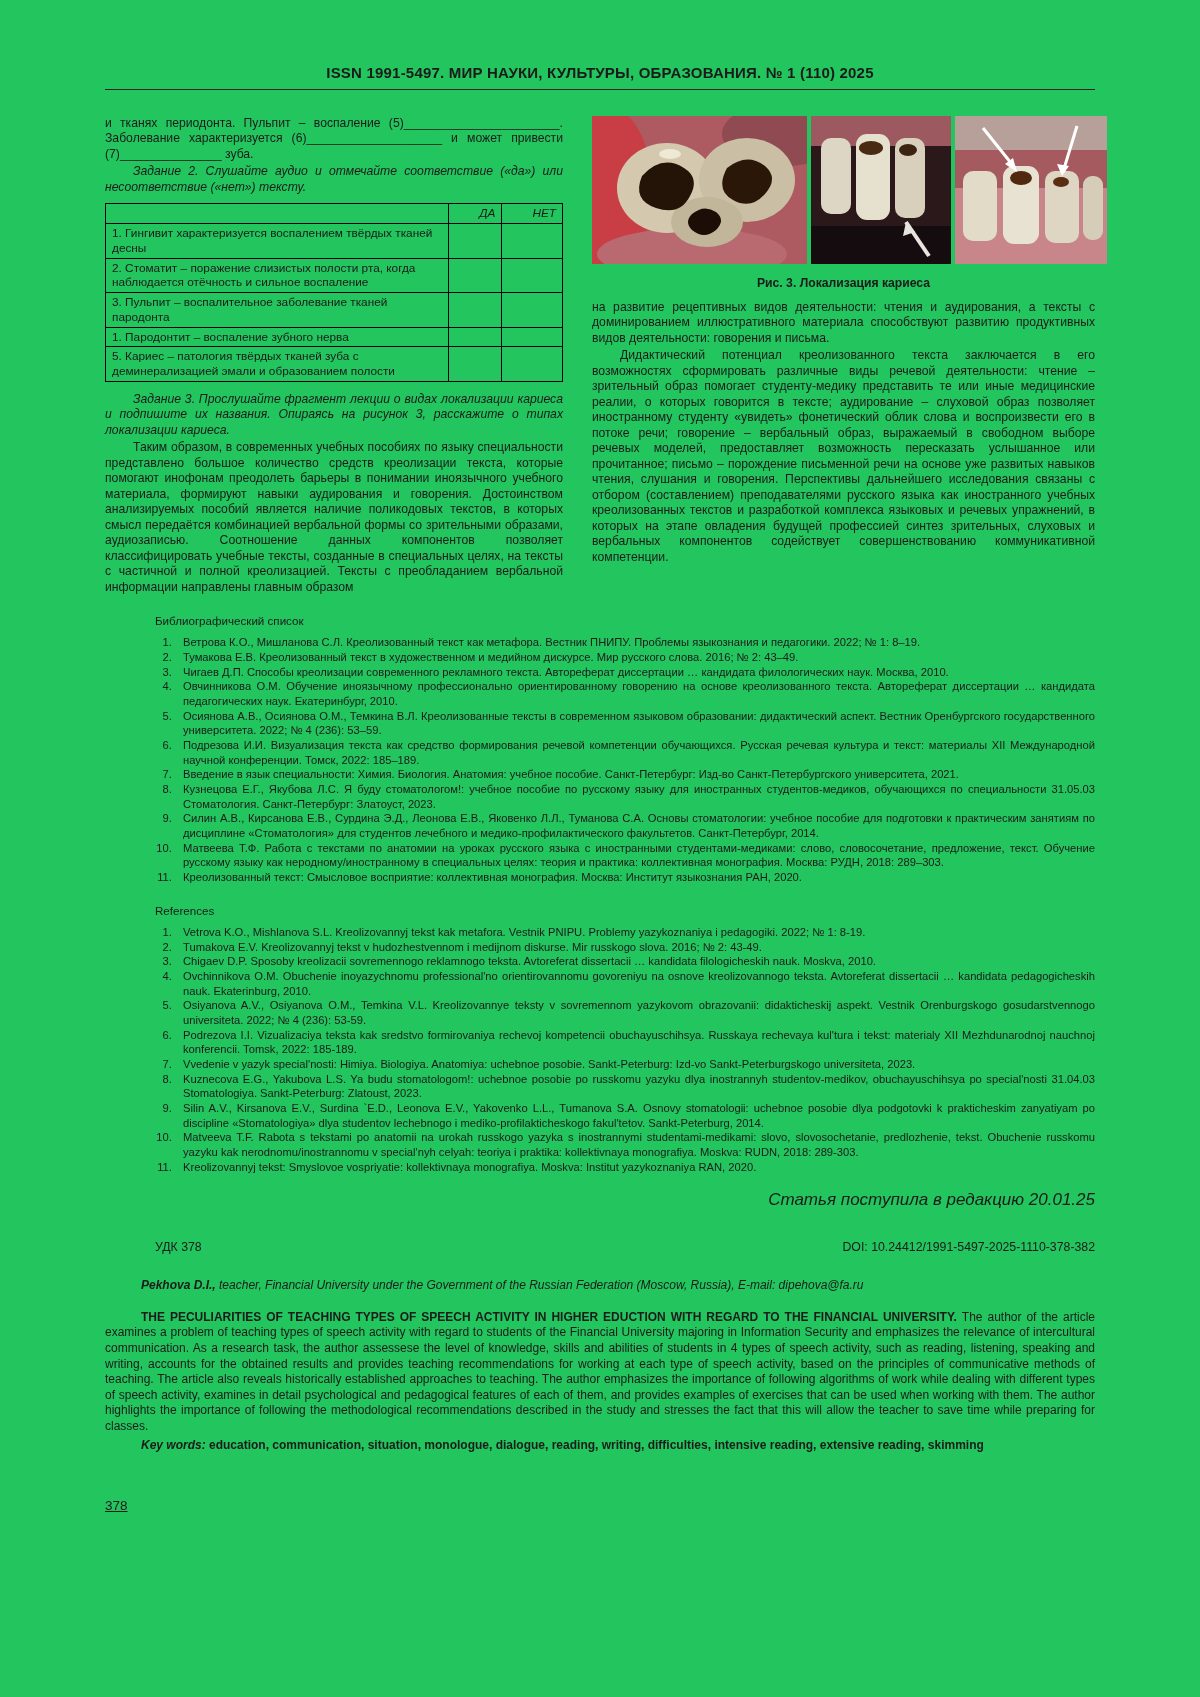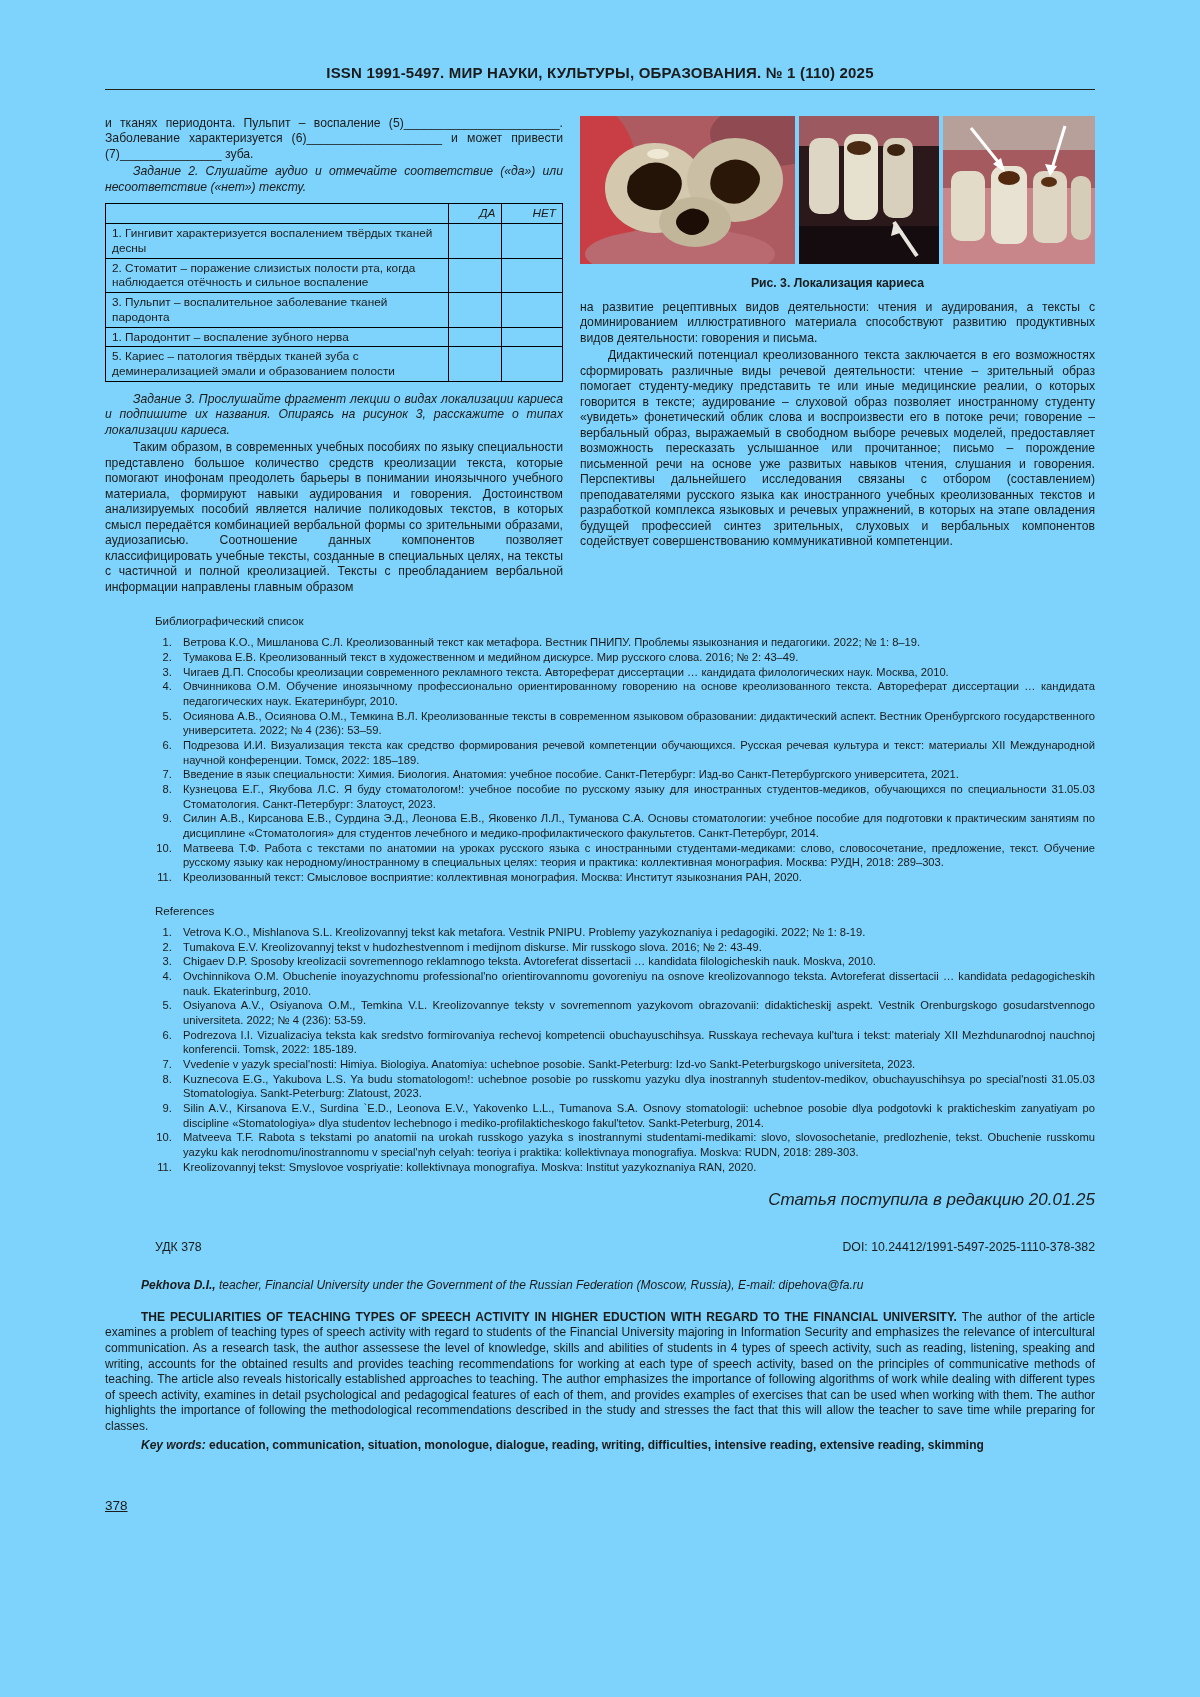--- a/index.html
+++ b/index.html
@@ -1,29 +1,29 @@
 <!DOCTYPE html>
 <html><head>
 <meta charset="utf-8">
 <style>
   * { margin:0; padding:0; box-sizing:border-box; }
   html,body { background:#ffffff; }
   .page {
     position:relative; width:1200px; height:1697px; margin:0 auto;
-    background:#7dd3fc; color:#1b1b1b;
+    background:#22c55e; color:#1b1b1b;
     font-family:"Liberation Sans","DejaVu Sans",sans-serif;
     overflow:hidden;
   }
   .running-head {
     padding-top:64px; text-align:center;
     font-size:15px; font-weight:700; letter-spacing:.2px;
   }
   .head-rule { margin:8px 105px 0; border-top:1.6px solid #222; }
 
-  .columns { display:flex; gap:17px; margin:26px 105px 0; }
+  .columns { display:flex; gap:29px; margin:26px 105px 0; }
   .col-left { flex:none; width:458px; }
   .col-right { flex:1; min-width:0; }
 
   p.body { font-size:12.2px; line-height:1.27; text-align:justify; }
   .indent { text-indent:28px; }
   .task { font-style:italic; }
   .mt { margin-top:2px; }
 
   .check-table { border-collapse:collapse; width:100%; margin:8px 0 10px; font-size:11.8px; line-height:1.25; }
   .check-table td { border:1px solid #000; padding:2px 6px; vertical-align:top; }
@@ -177,21 +177,21 @@
   <div class="ref-section">
     <div class="ref-title">References</div>
     <ol class="ref-list">
       <li>Vetrova K.O., Mishlanova S.L. Kreolizovannyj tekst kak metafora. Vestnik PNIPU. Problemy yazykoznaniya i pedagogiki. 2022; № 1: 8-19.</li>
       <li>Tumakova E.V. Kreolizovannyj tekst v hudozhestvennom i medijnom diskurse. Mir russkogo slova. 2016; № 2: 43-49.</li>
       <li>Chigaev D.P. Sposoby kreolizacii sovremennogo reklamnogo teksta. Avtoreferat dissertacii … kandidata filologicheskih nauk. Moskva, 2010.</li>
       <li>Ovchinnikova O.M. Obuchenie inoyazychnomu professional'no orientirovannomu govoreniyu na osnove kreolizovannogo teksta. Avtoreferat dissertacii … kandidata pedagogicheskih nauk. Ekaterinburg, 2010.</li>
       <li>Osiyanova A.V., Osiyanova O.M., Temkina V.L. Kreolizovannye teksty v sovremennom yazykovom obrazovanii: didakticheskij aspekt. Vestnik Orenburgskogo gosudarstvennogo universiteta. 2022; № 4 (236): 53-59.</li>
       <li>Podrezova I.I. Vizualizaciya teksta kak sredstvo formirovaniya rechevoj kompetencii obuchayuschihsya. Russkaya rechevaya kul'tura i tekst: materialy XII Mezhdunarodnoj nauchnoj konferencii. Tomsk, 2022: 185-189.</li>
       <li>Vvedenie v yazyk special'nosti: Himiya. Biologiya. Anatomiya: uchebnoe posobie. Sankt-Peterburg: Izd-vo Sankt-Peterburgskogo universiteta, 2023.</li>
-      <li>Kuznecova E.G., Yakubova L.S. Ya budu stomatologom!: uchebnoe posobie po russkomu yazyku dlya inostrannyh studentov-medikov, obuchayuschihsya po special'nosti 31.05.03 Stomatologiya. Sankt-Peterburg: Zlatoust, 2023.</li>
+      <li>Kuznecova E.G., Yakubova L.S. Ya budu stomatologom!: uchebnoe posobie po russkomu yazyku dlya inostrannyh studentov-medikov, obuchayuschihsya po special'nosti 31.04.03 Stomatologiya. Sankt-Peterburg: Zlatoust, 2023.</li>
       <li>Silin A.V., Kirsanova E.V., Surdina `E.D., Leonova E.V., Yakovenko L.L., Tumanova S.A. Osnovy stomatologii: uchebnoe posobie dlya podgotovki k prakticheskim zanyatiyam po discipline «Stomatologiya» dlya studentov lechebnogo i mediko-profilakticheskogo fakul'tetov. Sankt-Peterburg, 2014.</li>
       <li>Matveeva T.F. Rabota s tekstami po anatomii na urokah russkogo yazyka s inostrannymi studentami-medikami: slovo, slovosochetanie, predlozhenie, tekst. Obuchenie russkomu yazyku kak nerodnomu/inostrannomu v special'nyh celyah: teoriya i praktika: kollektivnaya monografiya. Moskva: RUDN, 2018: 289-303.</li>
       <li>Kreolizovannyj tekst: Smyslovoe vospriyatie: kollektivnaya monografiya. Moskva: Institut yazykoznaniya RAN, 2020.</li>
     </ol>
   </div>
 
   <div class="received">Статья поступила в редакцию 20.01.25</div>
 
   <div class="meta-row">
     <span>УДК 378</span>

